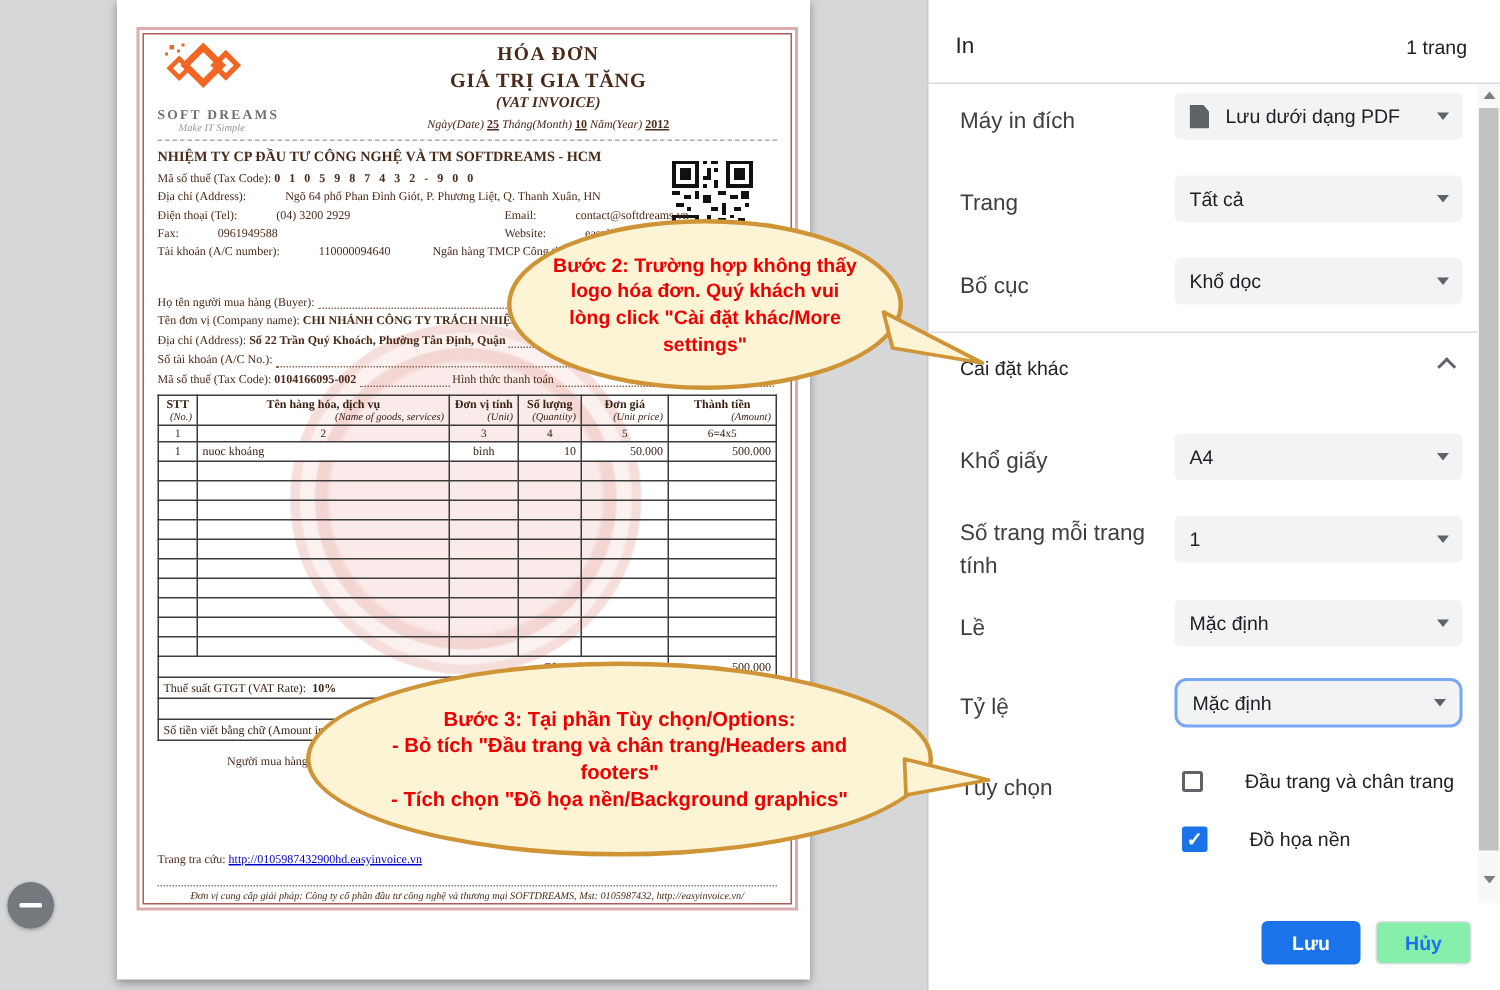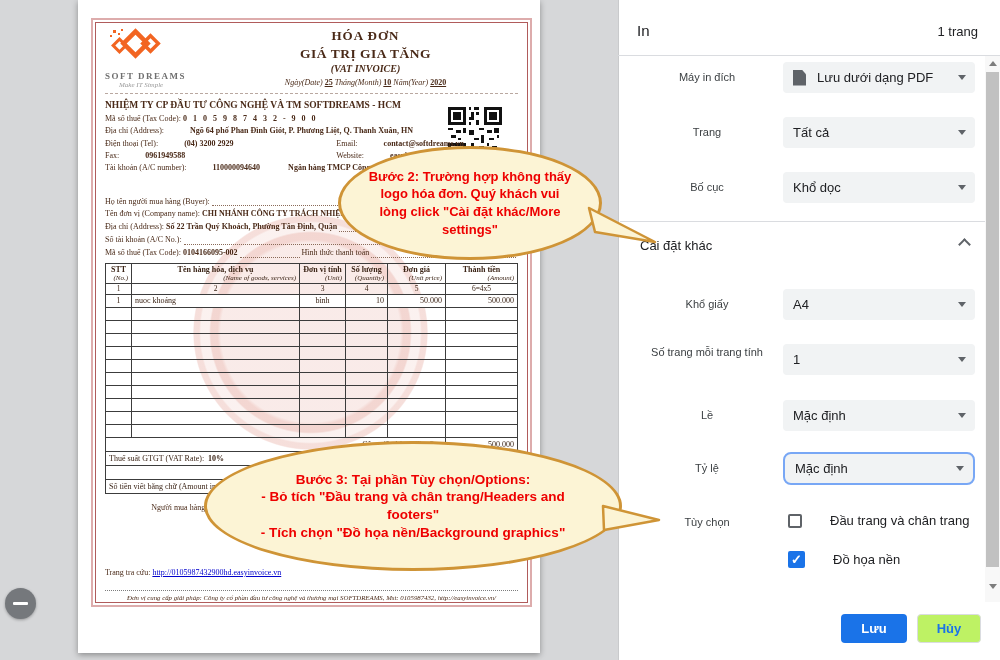--- a/index.html
+++ b/index.html
@@ -27,21 +27,21 @@
   .t2 { font-size:13.5px; font-weight:bold; letter-spacing:.5px; margin-top:2px; }
   .t3 { font-size:10px; font-weight:bold; font-style:italic; margin-top:1px; }
   .dateline { font-size:8px; margin-top:4px; }
   .dateline i { font-style:italic; }
   .dv { font-weight:bold; text-decoration:underline; }
   .imeta { width:118px; font-size:8px; line-height:1.7; padding-top:6px; }
   .imeta b { font-weight:bold; }
 
   .idiv { border-top:1px dashed #b9a8a0; margin:4px 0 4px; }
   .sline { line-height:1.55; }
-  .sline b { font-weight:bold;padding-left:24px; }
+  .sline b { font-weight:normal;padding-left:24px; }
   .sname { font-size:9.5px; font-weight:bold; }
   .taxdigits { font-weight:bold; letter-spacing:2px; }
   .cols { display:flex; }
   .c1 { width:56%; }
   .c2 { flex:1; }
   .qr { position:absolute; left:352px; top:84px; width:54px; height:54px; background:#fff; }
   .leader { flex:1; border-bottom:1px dotted #8a6a58; margin:0 2px 2px 2px; }
   .frow { display:flex; align-items:flex-end; line-height:1.6; }
 
   table.items { width:100%; border-collapse:collapse; font-size:8px; color:#3a2315; margin-top:3px; }
@@ -65,42 +65,42 @@
   .zoomout .dash { position:absolute; left:8px; top:14px; width:15px; height:3px; background:#fff; border-radius:1px; }
 
   
   .panel { position:absolute; left:618px; top:0; width:382px; height:660px; background:#fff;
            border-left:1px solid #c9cacc; }
   .ptitle { position:absolute; left:637px; top:22px; font-size:15px; color:#202124; }
   .pcount { position:absolute; left:840px; top:24px; width:138px; text-align:right; font-size:13px; color:#202124; }
   .hdiv { position:absolute; left:618px; top:55px; width:382px; height:1px; background:#dadce0; }
   .mdiv { position:absolute; left:620px; top:221px; width:365px; height:1px; background:#dadce0; }
 
-  .plabel { position:absolute; left:640px; width:134px; font-size:11px; color:#3c4043; line-height:1.45;text-align:center; }
+  .plabel { position:absolute; left:640px; width:134px; font-size:15px; color:#3c4043; line-height:1.45; }
   .pselect { position:absolute; left:783px; width:192px; height:31px; background:#f1f3f4; border-radius:4px;
              display:flex; align-items:center; padding:0 10px; font-size:13px; color:#202124; cursor:pointer; }
   .caret { position:absolute; right:9px; width:0; height:0; border-left:4px solid transparent;
            border-right:4px solid transparent; border-top:5px solid #5f6368; }
   .pdficon { width:13px; height:16px; background:#5f6368; margin-right:11px; position:relative;
              clip-path:polygon(0 0, 68% 0, 100% 30%, 100% 100%, 0 100%); }
   .focused { border:2px solid #78a7f5; border-radius:8px; height:33px; }
   .chev { position:absolute; left:960px; top:240px; width:9px; height:9px;
           border-top:2px solid #5f6368; border-left:2px solid #5f6368; transform:rotate(45deg); cursor:pointer; }
   .morelabel { position:absolute; left:640px; top:238px; font-size:13px; color:#202124; cursor:pointer; }
 
   .cbrow { position:absolute; left:788px; display:flex; align-items:center; cursor:pointer; }
   .cbx { width:14px; height:14px; border:2px solid #5f6368; border-radius:2px; background:#fff; }
   .cbxc { width:17px; height:17px; border-radius:2px; background:#1a73e8; color:#fff; font-size:13px;
           font-weight:bold; display:flex; align-items:center; justify-content:center; line-height:1; }
   .cblabel { margin-left:28px; font-size:13px; color:#202124; }
 
   .btn-save { position:absolute; left:841px; top:614px; width:66px; height:29px; background:#1a73e8;
               color:#fff; font-size:13px; font-weight:bold; border:none; border-radius:4px; cursor:pointer;
               font-family:"Liberation Sans",sans-serif; }
-  .btn-cancel { position:absolute; left:917px; top:614px; width:64px; height:29px; background:#bef264;
+  .btn-cancel { position:absolute; left:917px; top:614px; width:64px; height:29px; background:#86efac;
               color:#1a73e8; font-size:13px; font-weight:bold; border:1px solid #dadce0; border-radius:4px;
               cursor:pointer; font-family:"Liberation Sans",sans-serif; }
 
   .sbtrack { position:absolute; left:985px; top:56px; width:15px; height:546px; background:#f8f8f8; }
   .sbthumb { position:absolute; left:986px; top:72px; width:13px; height:495px; background:#c1c1c1; cursor:pointer; }
   .sbup { position:absolute; left:989px; top:61px; width:0; height:0; border-left:4px solid transparent;
           border-right:4px solid transparent; border-bottom:5px solid #7d7d7d; cursor:pointer; }
   .sbdown { position:absolute; left:989px; top:584px; width:0; height:0; border-left:4px solid transparent;
           border-right:4px solid transparent; border-top:5px solid #7d7d7d; cursor:pointer; }
 
@@ -192,21 +192,21 @@
             <div class="logoname">SOFT DREAMS</div>
             <div class="logotag">Make IT Simple</div>
           </div>
           <div class="ititle">
             <div class="t1">HÓA ĐƠN</div>
             <div class="t2">GIÁ TRỊ GIA TĂNG</div>
             <div class="t3">(VAT INVOICE)</div>
             <div class="dateline">
               <i>Ngày(Date)</i> <span class="dv">25</span>
               <i>Tháng(Month)</i> <span class="dv">10</span>
-              <i>Năm(Year)</i> <span class="dv">2020</span>
+              <i>Năm(Year)</i> <span class="dv">2012</span>
             </div>
           </div>
         </div>
 
         <div class="idiv"></div>
 
         <div>
           <div class="sline sname">NHIỆM TY CP ĐẦU TƯ CÔNG NGHỆ VÀ TM SOFTDREAMS - HCM</div>
           <div class="sline"><span>Mã số thuế (Tax Code):</span> <span class="taxdigits">0 1 0 5 9 8 7 4 3 2 - 9 0 0</span></div>
           <div class="sline"><span>Địa chỉ (Address):</span> <b>Ngõ 64 phố Phan Đình Giót, P. Phương Liệt, Q. Thanh Xuân, HN</b></div>

